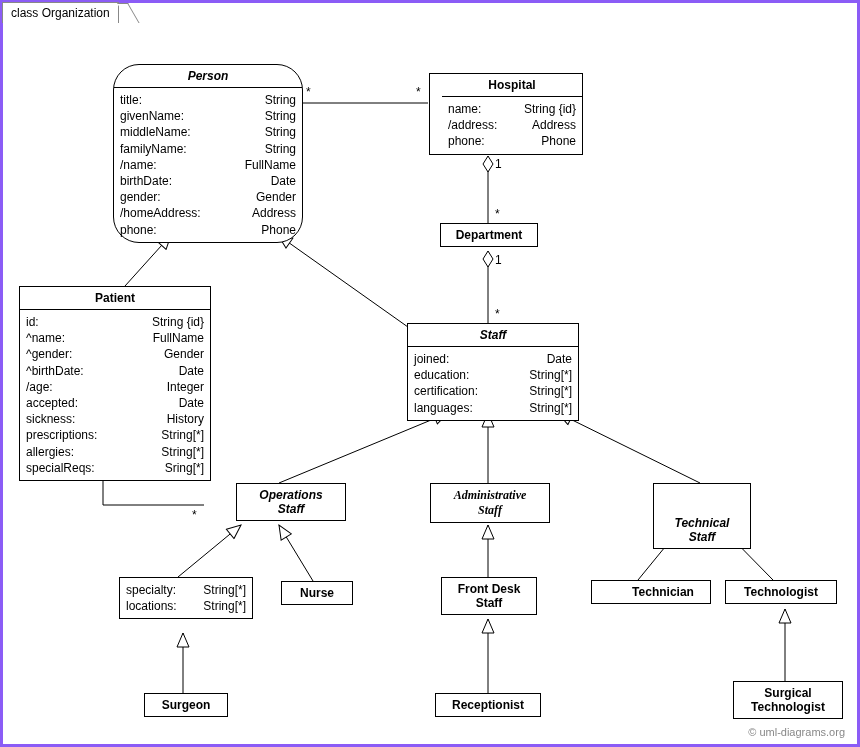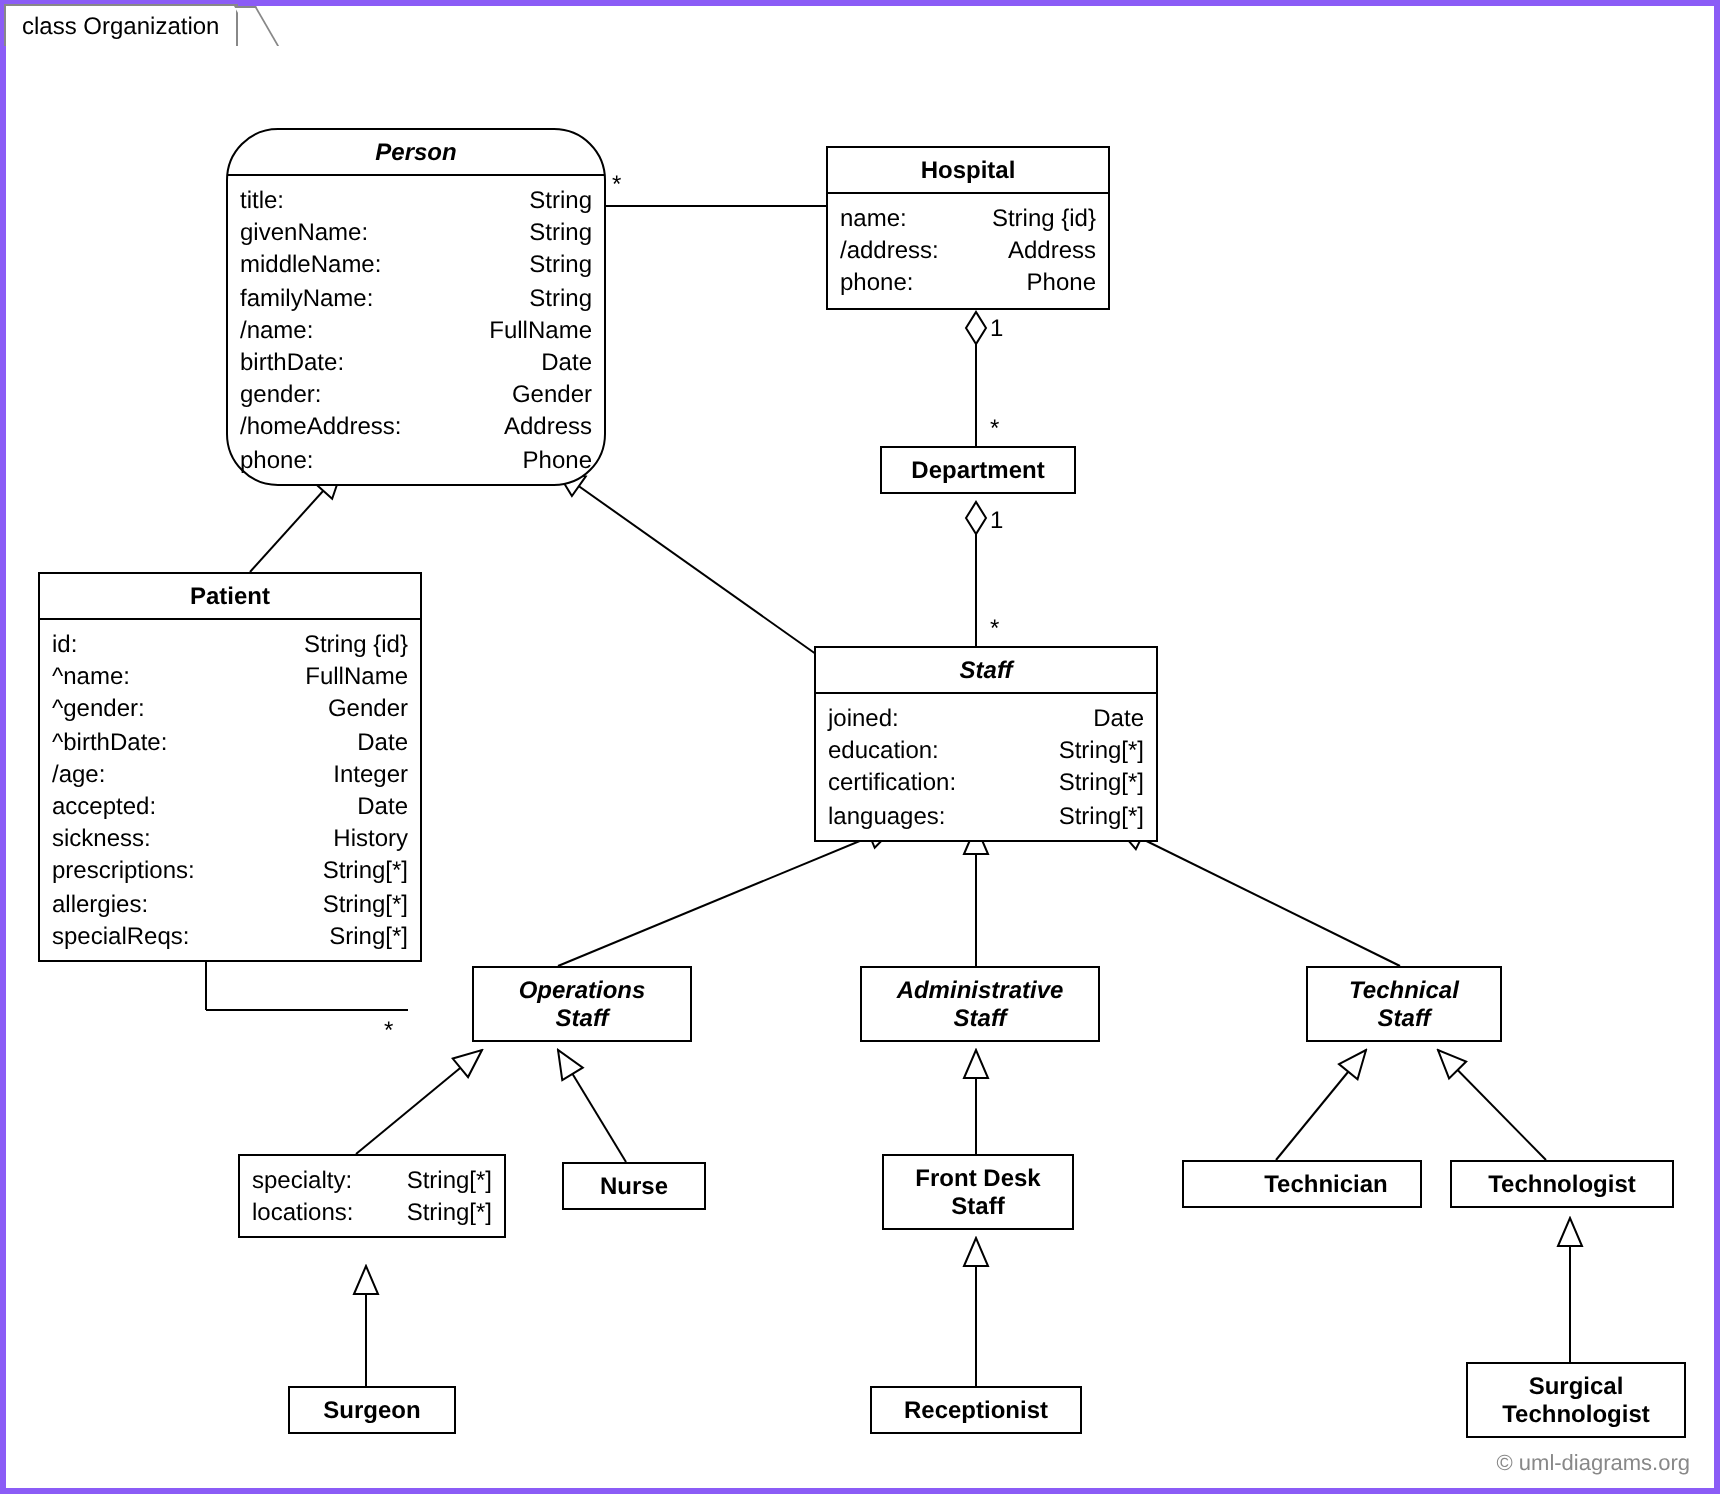--- a/index.html
+++ b/index.html
@@ -117,21 +117,21 @@
             <span class="n">/homeAddress:</span>
             <span class="t">Address</span>
           </div>
         <div class="row">
             <span class="n">phone:</span>
             <span class="t">Phone</span>
           </div>
       </div>
     </div>
 
-    <div class="class-box" style="left:410px; top:48px; width:140px;">
+    <div class="class-box" style="left:426px; top:48px; width:140px;padding-left:12px;">
       <div class="class-title noitalic">Hospital</div>
       <div class="attrs">
         <div class="row">
             <span class="n">name:</span>
             <span class="t">String {id}</span>
           </div>
         <div class="row">
             <span class="n">/address:</span>
             <span class="t">Address</span>
           </div>
@@ -215,28 +215,28 @@
     </div>
 
     <div class="class-box" style="left:201px; top:458px; width:108px;margin-left:32px;">
       <div class="class-title" style="border-bottom:none;">
         <span>Operations</span><br>
         <span>Staff</span>
       </div>
     </div>
 
     <div class="class-box" style="left:427px; top:458px; width:118px;">
-      <div class="class-title" style="border-bottom:none;">
+      <div class="class-title" style="border-bottom:none;font-family:Liberation Serif, serif;">
         <span>Administrative</span><br>
         <span>Staff</span>
       </div>
     </div>
 
     <div class="class-box" style="left:650px; top:458px; width:96px;">
-      <div class="class-title" style="border-bottom:none;">
+      <div class="class-title" style="border-bottom:none;margin-top:28px;">
         <span>Technical</span><br>
         <span>Staff</span>
       </div>
     </div>
 
     <div class="class-box" style="left:116px; top:552px; width:132px;">
       <div class="attrs">
         <div class="row">
             <span class="n">specialty:</span>
             <span class="t">String[*]</span>

